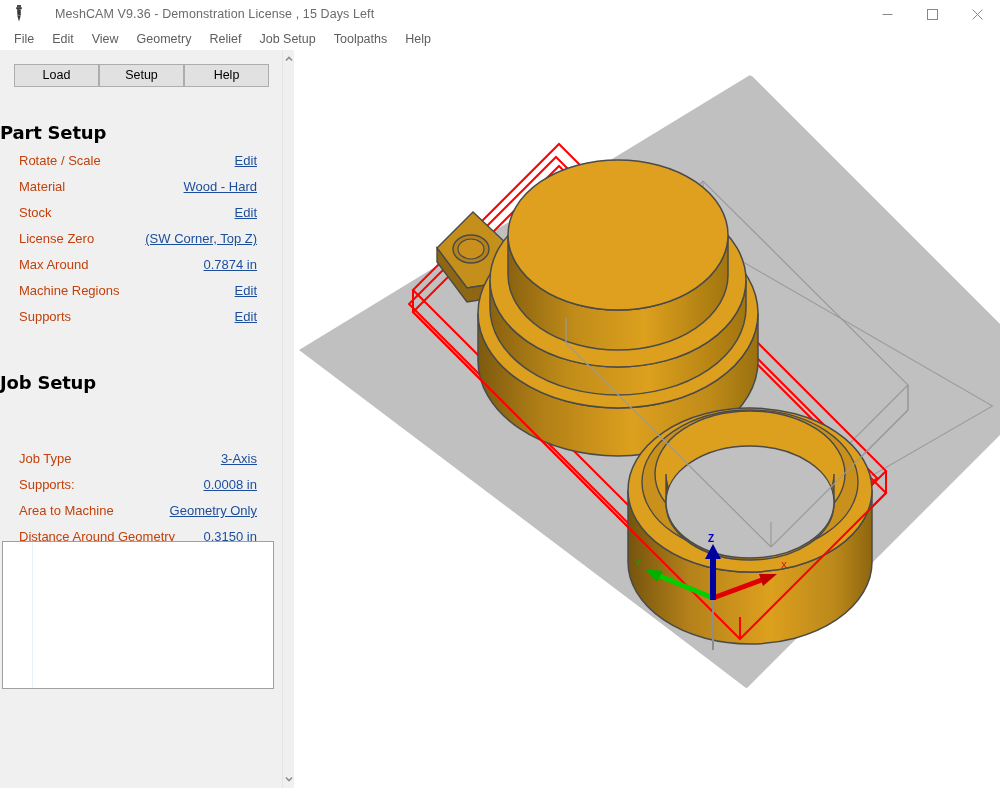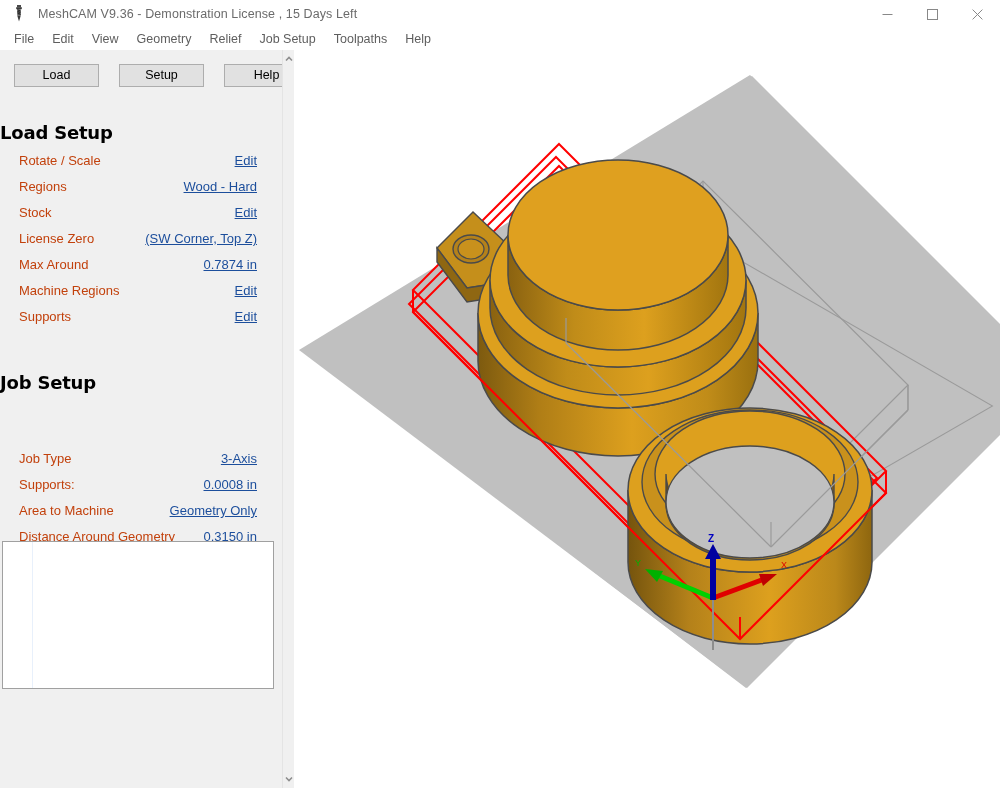--- a/index.html
+++ b/index.html
@@ -35,21 +35,21 @@
     width: 26px; height: 28px;
     position: relative;
     flex: 0 0 auto;
     margin-left: 6px;
   }
   .app-icon svg { display: block; margin: 5px auto 0 auto; }
   .title-text {
     font-size: 12.5px;
     color: #6b6b6b;
     letter-spacing: 0.1px;
-    margin-left: 6px;
+    margin-left: 23px;
     white-space: nowrap;
   }
   .win-controls {
     position: absolute;
     right: 0; top: 0;
     height: 28px;
     display: flex;
   }
   .win-btn {
     width: 45px; height: 28px;
@@ -82,21 +82,21 @@
     position: absolute;
     left: 0; top: 50px;
     width: 282px; height: 738px;
     background: #f0f0f0;
     overflow: hidden;
   }
   .btn-row {
     position: absolute;
     left: 14px; top: 14px;
     display: flex;
-    gap: 20px;
+    gap: 0;
   }
   .tbtn {
     width: 85px; height: 23px;
     background: #e1e1e1;
     border: 1px solid #adadad;
     font-family: "Liberation Sans", sans-serif;
     font-size: 12.5px;
     color: #000000;
     text-align: center;
     line-height: 21px;
@@ -241,28 +241,28 @@
   </div>
 
   <div class="leftpanel">
 
     <div class="btn-row">
       <div class="tbtn">Load</div>
       <div class="tbtn">Setup</div>
       <div class="tbtn">Help</div>
     </div>
 
-    <div class="section-title" style="top:72px;">Load Setup</div>
+    <div class="section-title" style="top:72px;">Part Setup</div>
     <div class="rows" style="top:98px;">
       <div class="srow">
         <span class="lbl">Rotate / Scale</span>
         <span class="val">Edit</span>
       </div>
       <div class="srow">
-        <span class="lbl">Regions</span>
+        <span class="lbl">Material</span>
         <span class="val">Wood - Hard</span>
       </div>
       <div class="srow">
         <span class="lbl">Stock</span>
         <span class="val">Edit</span>
       </div>
       <div class="srow">
         <span class="lbl">License Zero</span>
         <span class="val">(SW Corner, Top Z)</span>
       </div>

